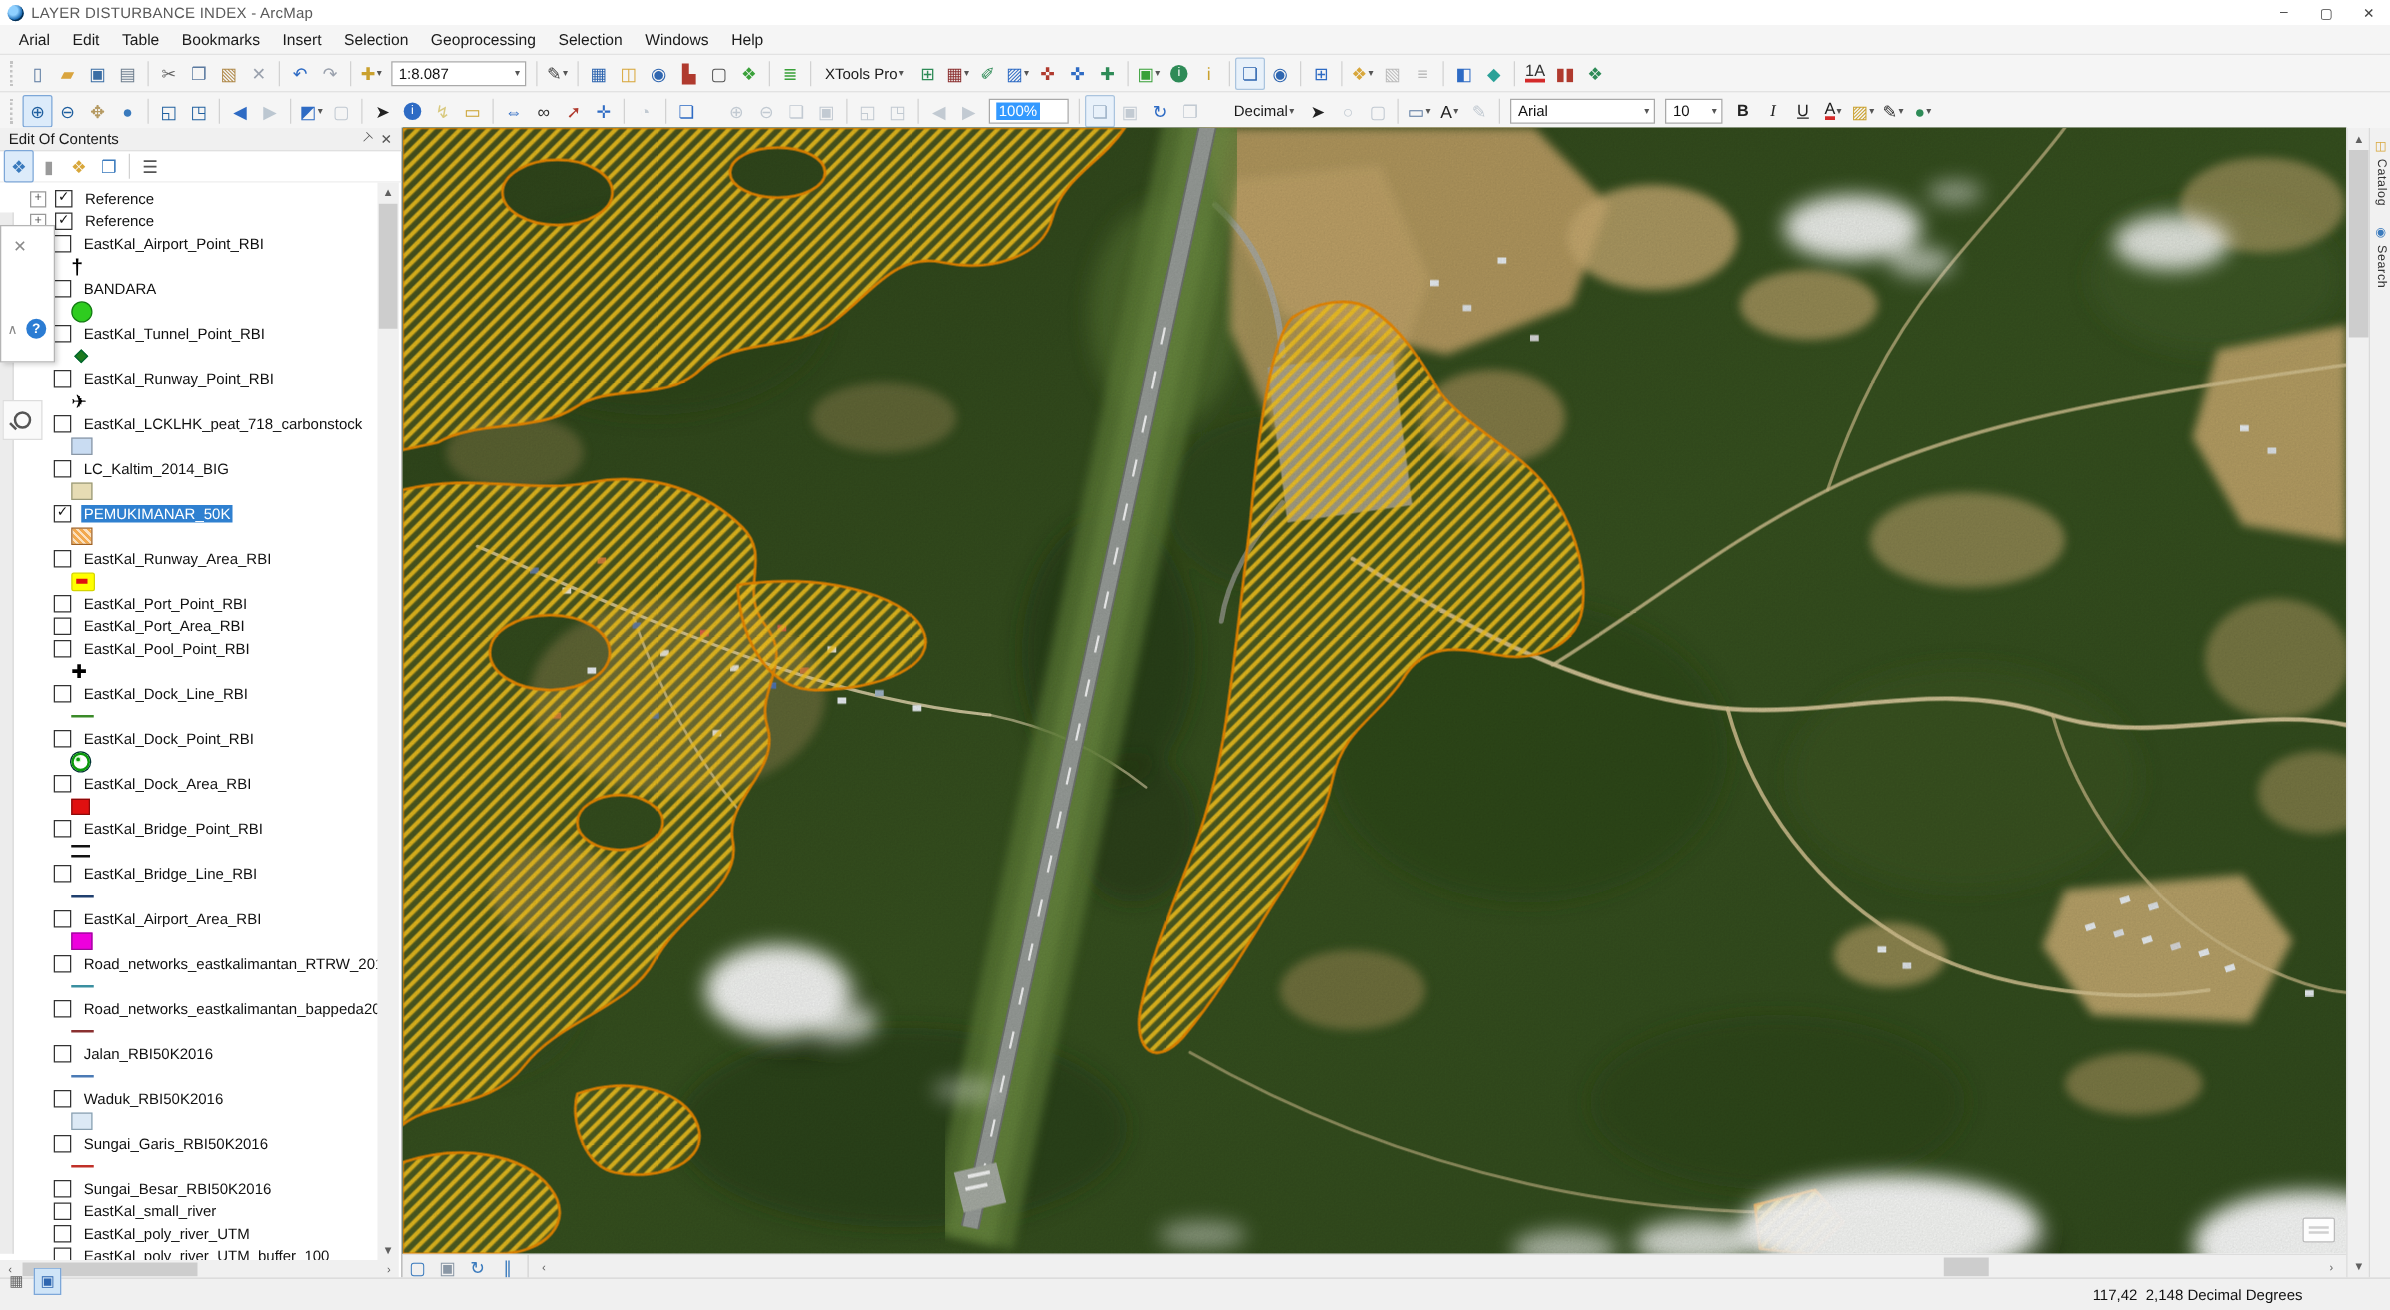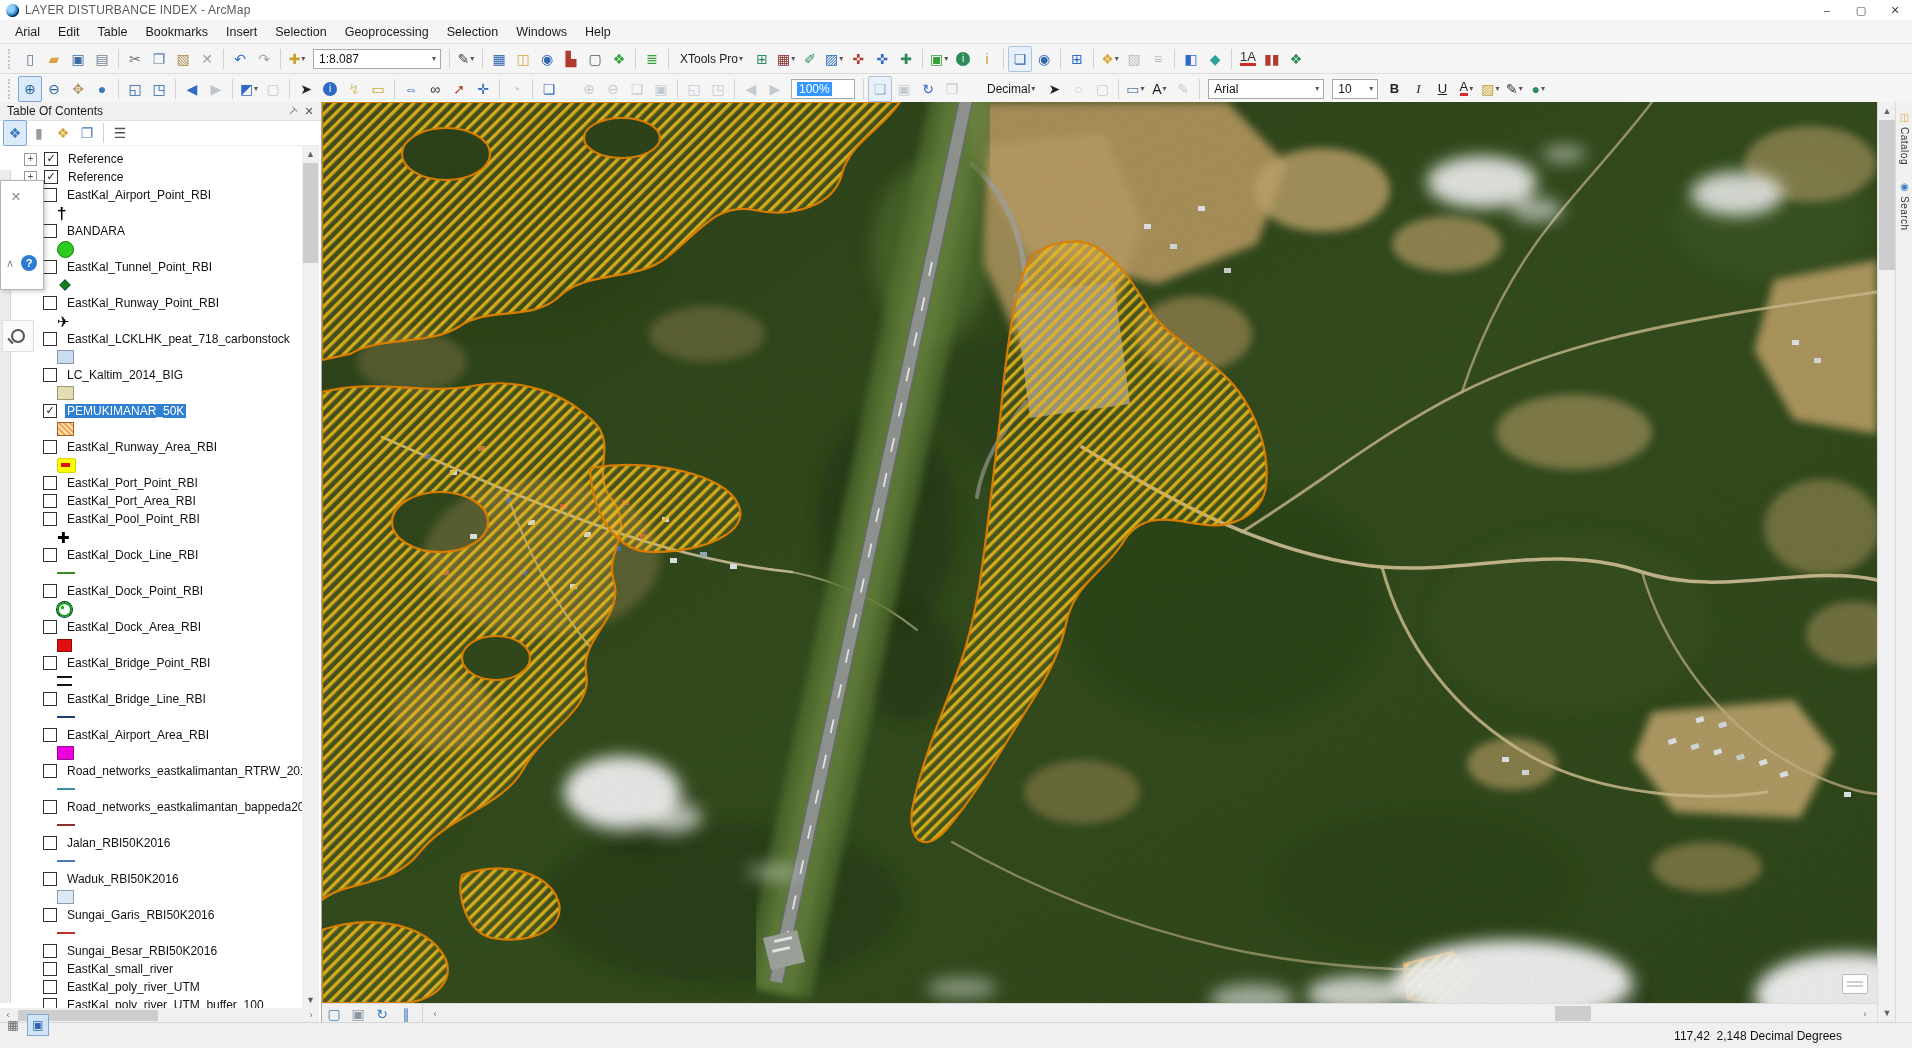--- a/index.html
+++ b/index.html
@@ -215,21 +215,21 @@
         <span class="glyph" style="color: rgb(46, 107, 196);">↶</span>
       </span>
       <span class="tbi">
         <span class="glyph" style="color: rgb(154, 161, 173);">↷</span>
       </span>
       <span class="tsep"></span>
       <span class="tbi">
         <span class="glyph" style="color: rgb(202, 161, 46);">✚</span>
         <span class="darr">▾</span>
       </span>
-      <span class="tcombo" style="width: 128px;">
+      <span class="tcombo" style="width: 108px;">
         <span class="cval">1:8.087</span>
         <span class="carr">▾</span>
       </span>
       <span class="tsep"></span>
       <span class="tbi">
         <span class="glyph" style="color: rgb(68, 68, 68);">✎</span>
         <span class="darr">▾</span>
       </span>
       <span class="tsep"></span>
       <span class="tbi">
@@ -508,21 +508,21 @@
       </span>
       <span class="tbi">
         <span class="glyph" style="color: rgb(46, 139, 87);">●</span>
         <span class="darr">▾</span>
       </span>
     </span>
 </div>
 
 <div id="toc">
   <div id="toc-header">
-    <span id="toc-title">Table Of Contents</span>
+    <span id="toc-title">Edit Of Contents</span>
     <span class="hdr-ico" id="pin-icon">⊤</span>
     <span class="hdr-ico">✕</span>
   </div>
   <div id="toc-toolbar">
     <span id="toc-tools" style="display:flex;align-items:center;">
         <span class="tbi active">
           <span class="glyph" style="color: rgb(58, 122, 189);">❖</span>
         </span>
         <span class="tbi">
           <span class="glyph" style="color: rgb(154, 154, 154);">▮</span>

